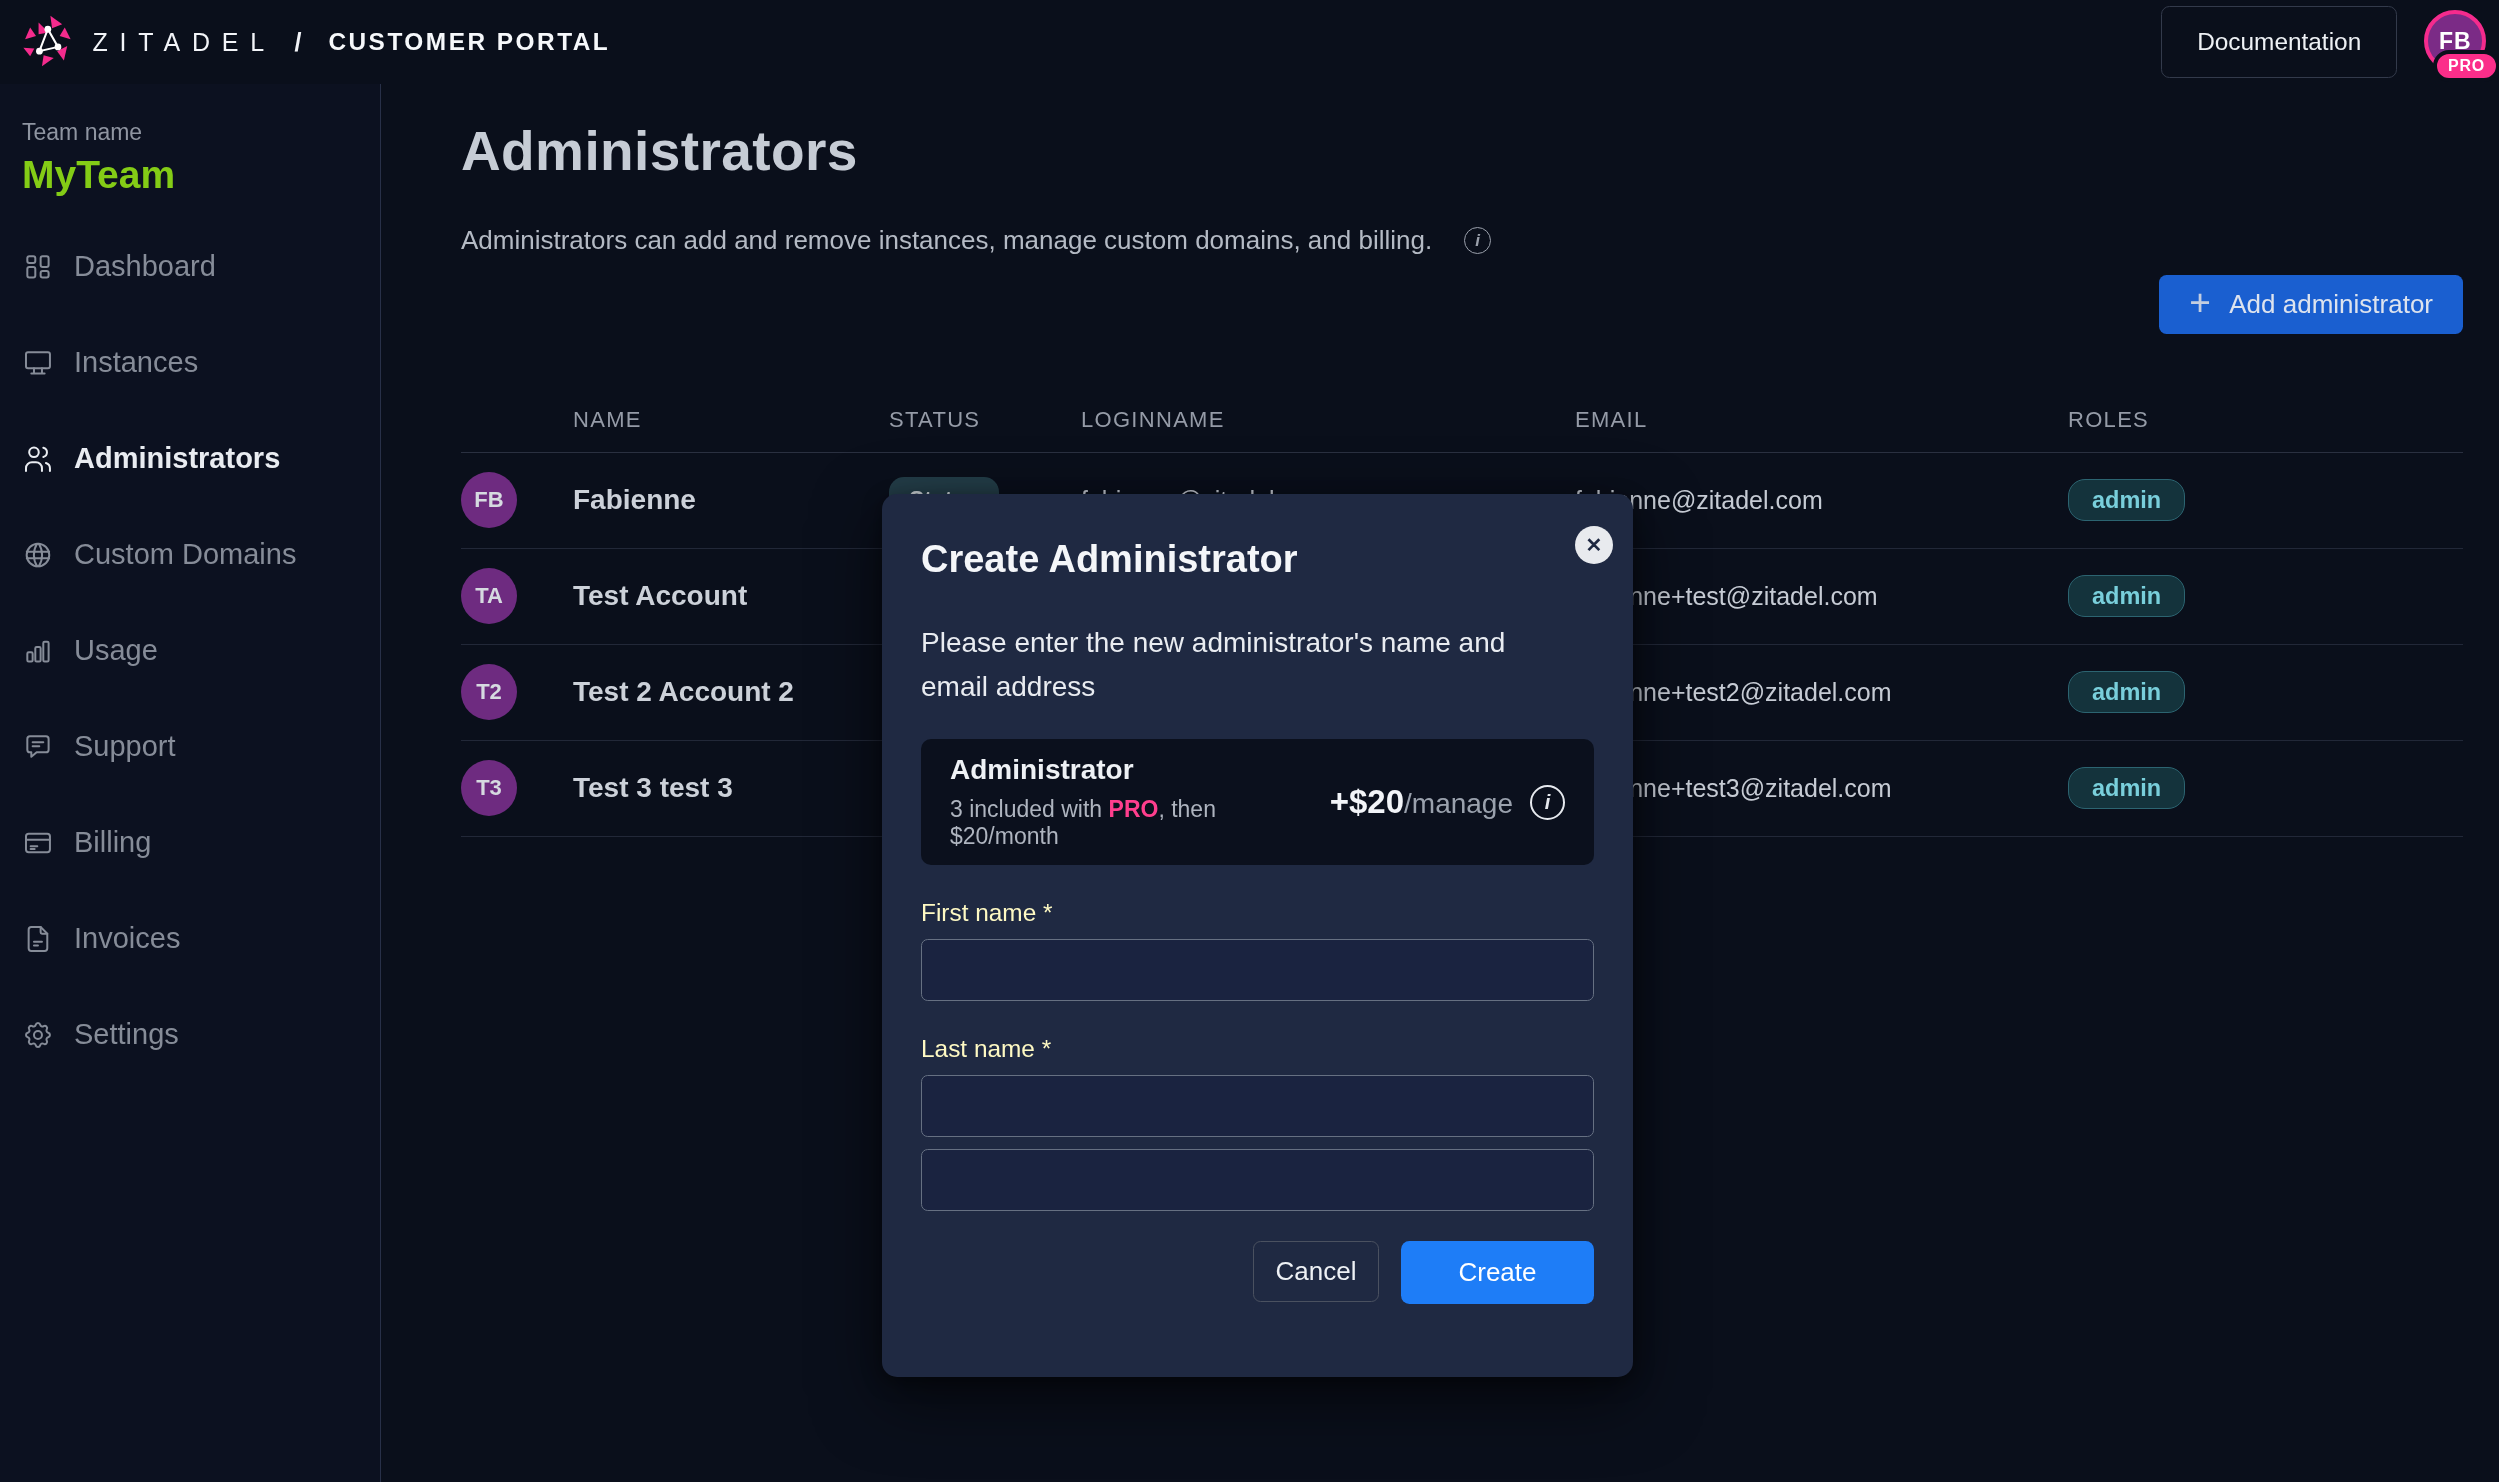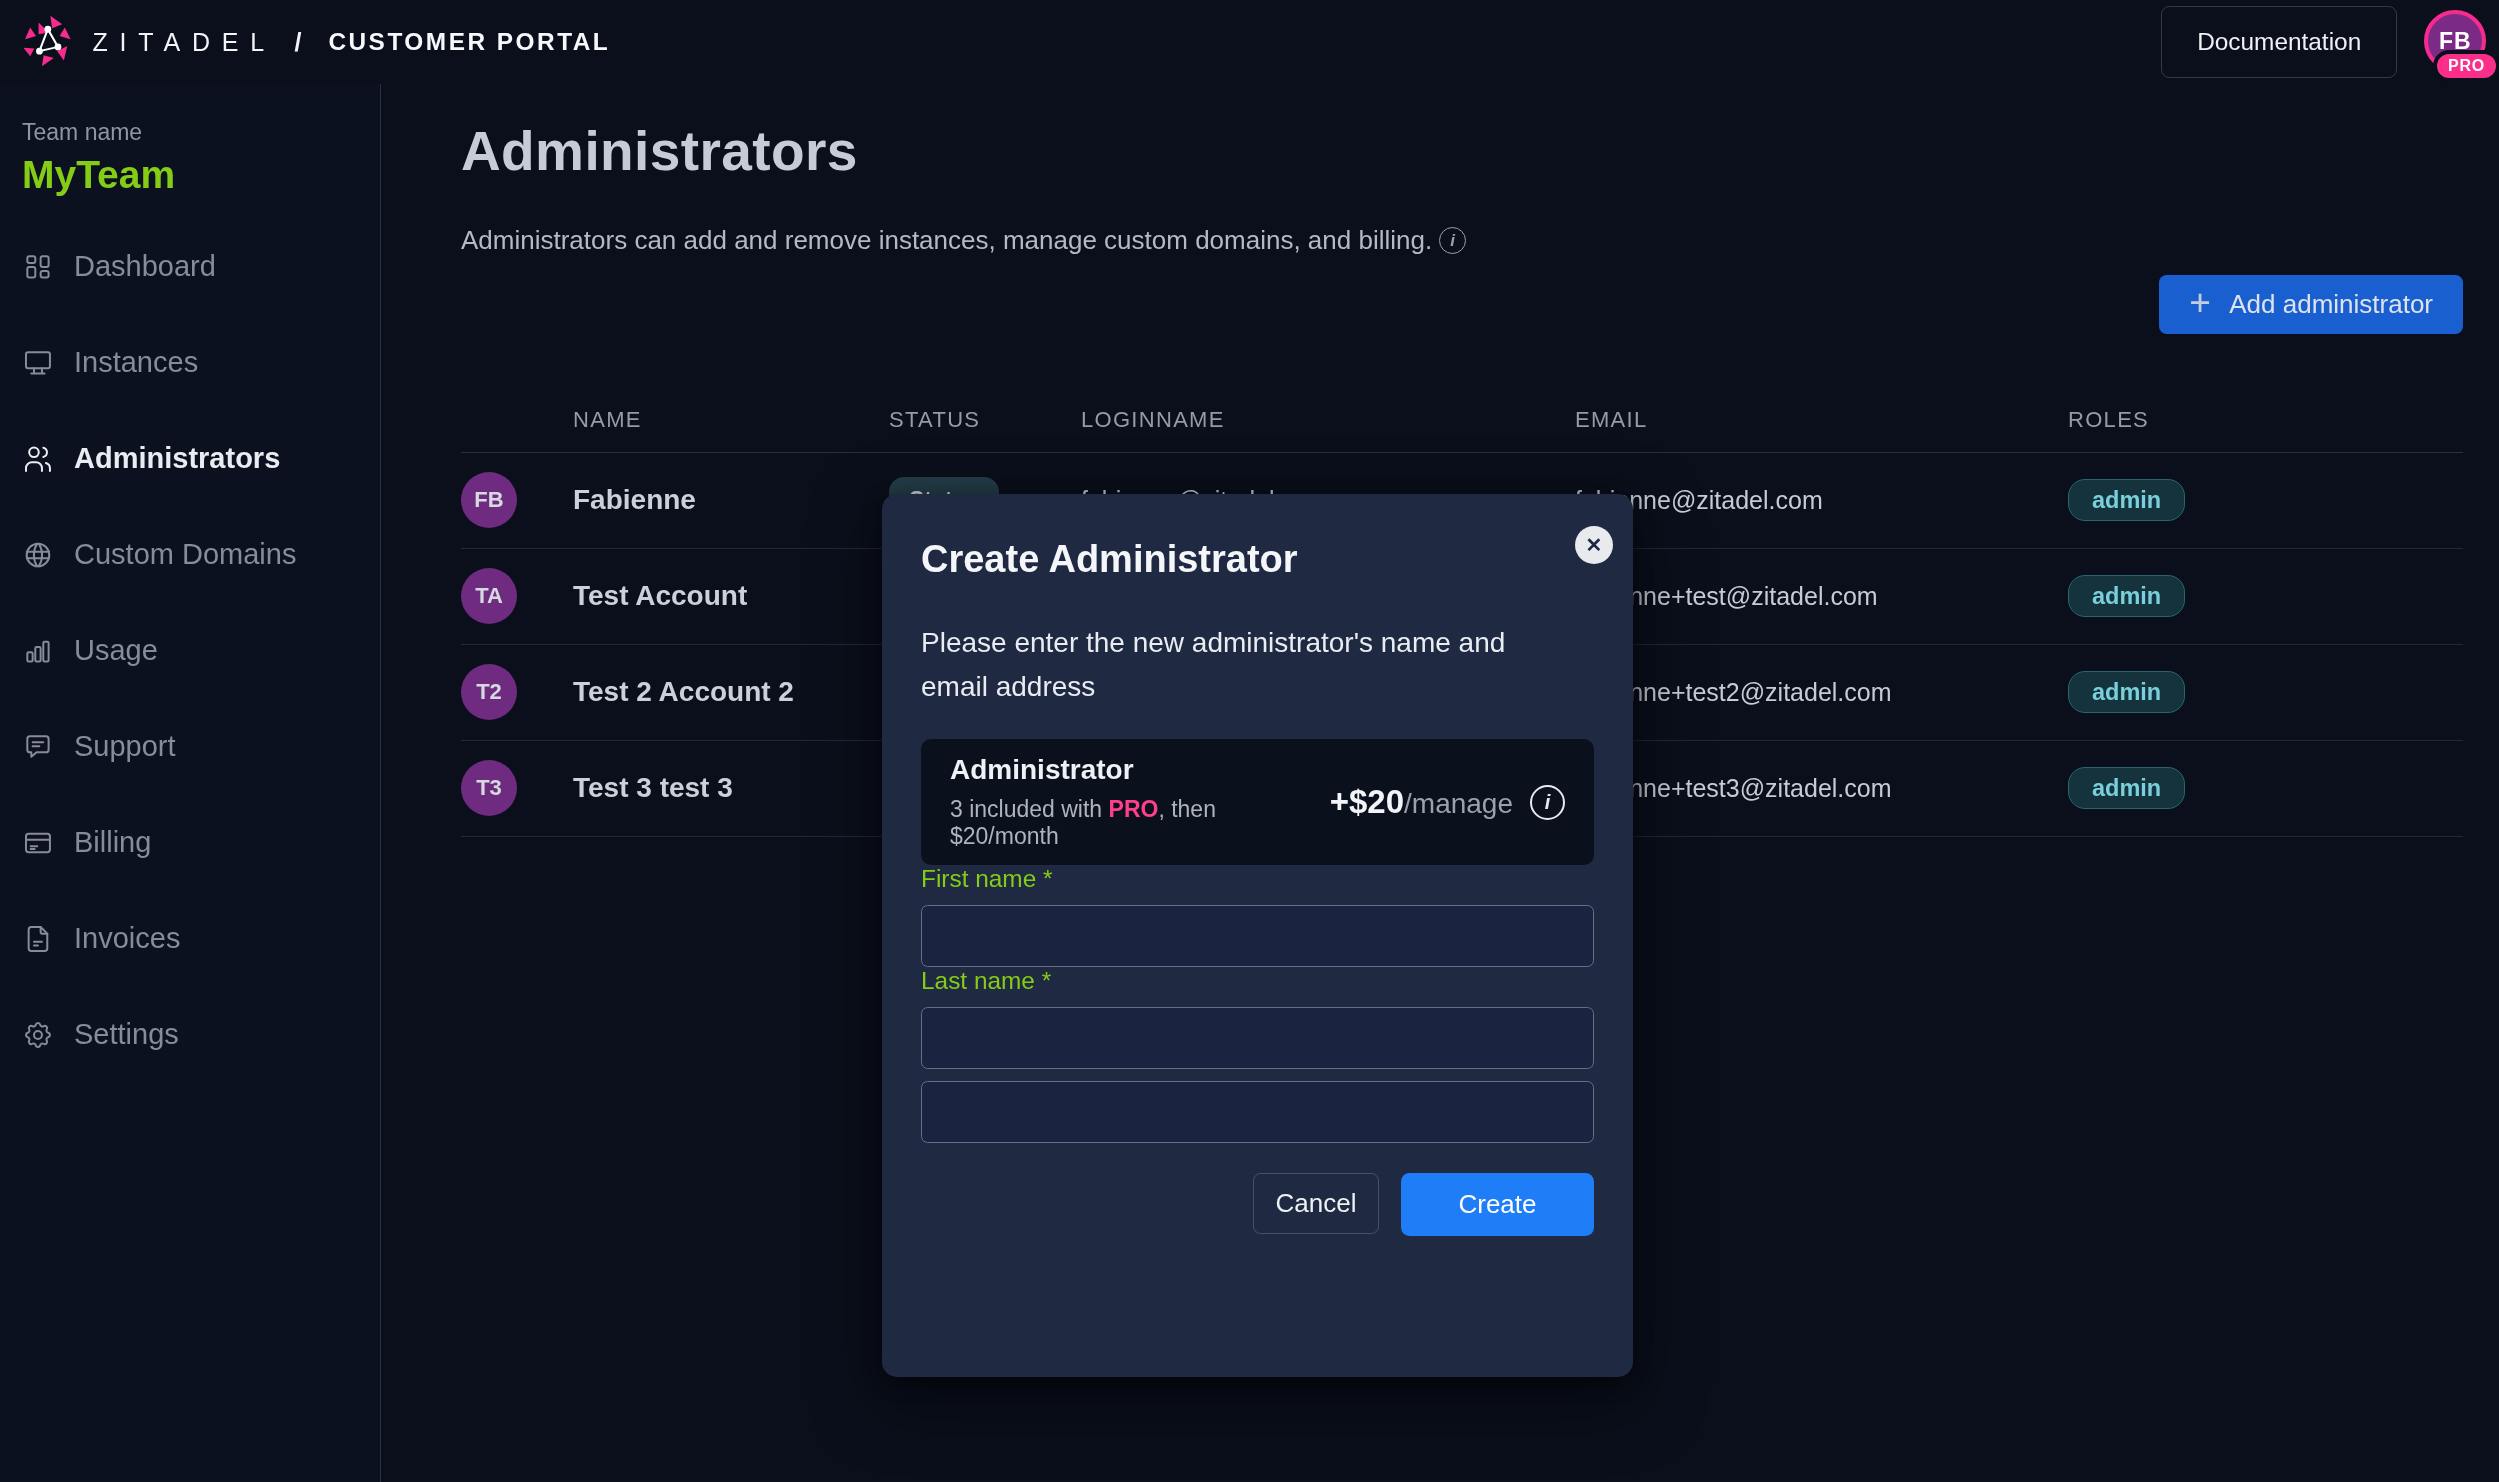--- a/index.html
+++ b/index.html
@@ -55,21 +55,21 @@
     color:#868c98; font-size:29px; cursor:pointer;
   }
   .nav-item svg { width:32px; height:32px; stroke:currentColor; fill:none;
     stroke-width:1.5; stroke-linecap:round; stroke-linejoin:round; flex:0 0 auto; }
   .nav-item.active { color:#e9ecf1; font-weight:700; }
 
   
   .main { position:absolute; left:381px; top:84px; right:0; bottom:0;
     padding:0 37px 0 80px; }
   .page-title { margin-top:35px; font-size:55px; font-weight:600; color:#c6ccd5; letter-spacing:0.4px; }
-  .page-desc { margin-top:42px; display:flex; align-items:center; gap:7px;
+  .page-desc { margin-top:42px; display:flex; align-items:center; gap:32px;
     font-size:26px; color:#b4bac4; }
   .info-icon {
     width:27px; height:27px; border-radius:50%; border:1.7px solid #9aa0ab;
     color:#9aa0ab; font-size:17px; font-weight:700; font-style:italic;
     display:flex; align-items:center; justify-content:center; cursor:pointer; flex:0 0 auto;
   }
   .actions-row { display:flex; justify-content:flex-end; margin-top:18.5px; }
   .add-btn {
     height:59px; padding:0 30px; border:none; border-radius:7.6px;
     background:#1a5fd0; color:#dde3ee; font-size:26px; font-family:inherit; cursor:pointer;
@@ -126,21 +126,21 @@
   .plan-sub { margin-top:10px; font-size:23px; color:#aeb4bf; }
   .plan-sub .pro { color:#ff3e8d; font-weight:700; }
   .plan-price-wrap { display:flex; align-items:center; gap:17px; }
   .plan-price { font-size:33px; font-weight:700; color:#f2f4f8; }
   .plan-period { font-size:28px; font-weight:400; color:#9aa1ad; }
   .plan-info {
     width:35px; height:35px; border-radius:50%; border:2.1px solid #e6e9ee;
     color:#e6e9ee; font-size:20px; font-weight:700; font-style:italic;
     display:flex; align-items:center; justify-content:center; cursor:pointer;
   }
-  .field-label { font-size:24.4px; color:#84cc16; }
+  .field-label { margin-top:34px; font-size:24.4px; color:#fef9c3; }
   .field-input {
     margin-top:11.8px; width:100%; height:62px;
     background:#1a2340; border:0.8px solid #667082; border-radius:6.7px;
     color:#e8ebf0; font-size:25px; font-family:inherit; padding:0 20px; outline:none;
   }
   .modal-actions { margin-top:30px; display:flex; justify-content:flex-end; gap:22px; }
   .cancel-btn {
     width:126px; height:61px; background:transparent; border:0.8px solid #4a5160;
     border-radius:7.6px; color:#eef1f5; font-size:26px; font-family:inherit; cursor:pointer;
   }

